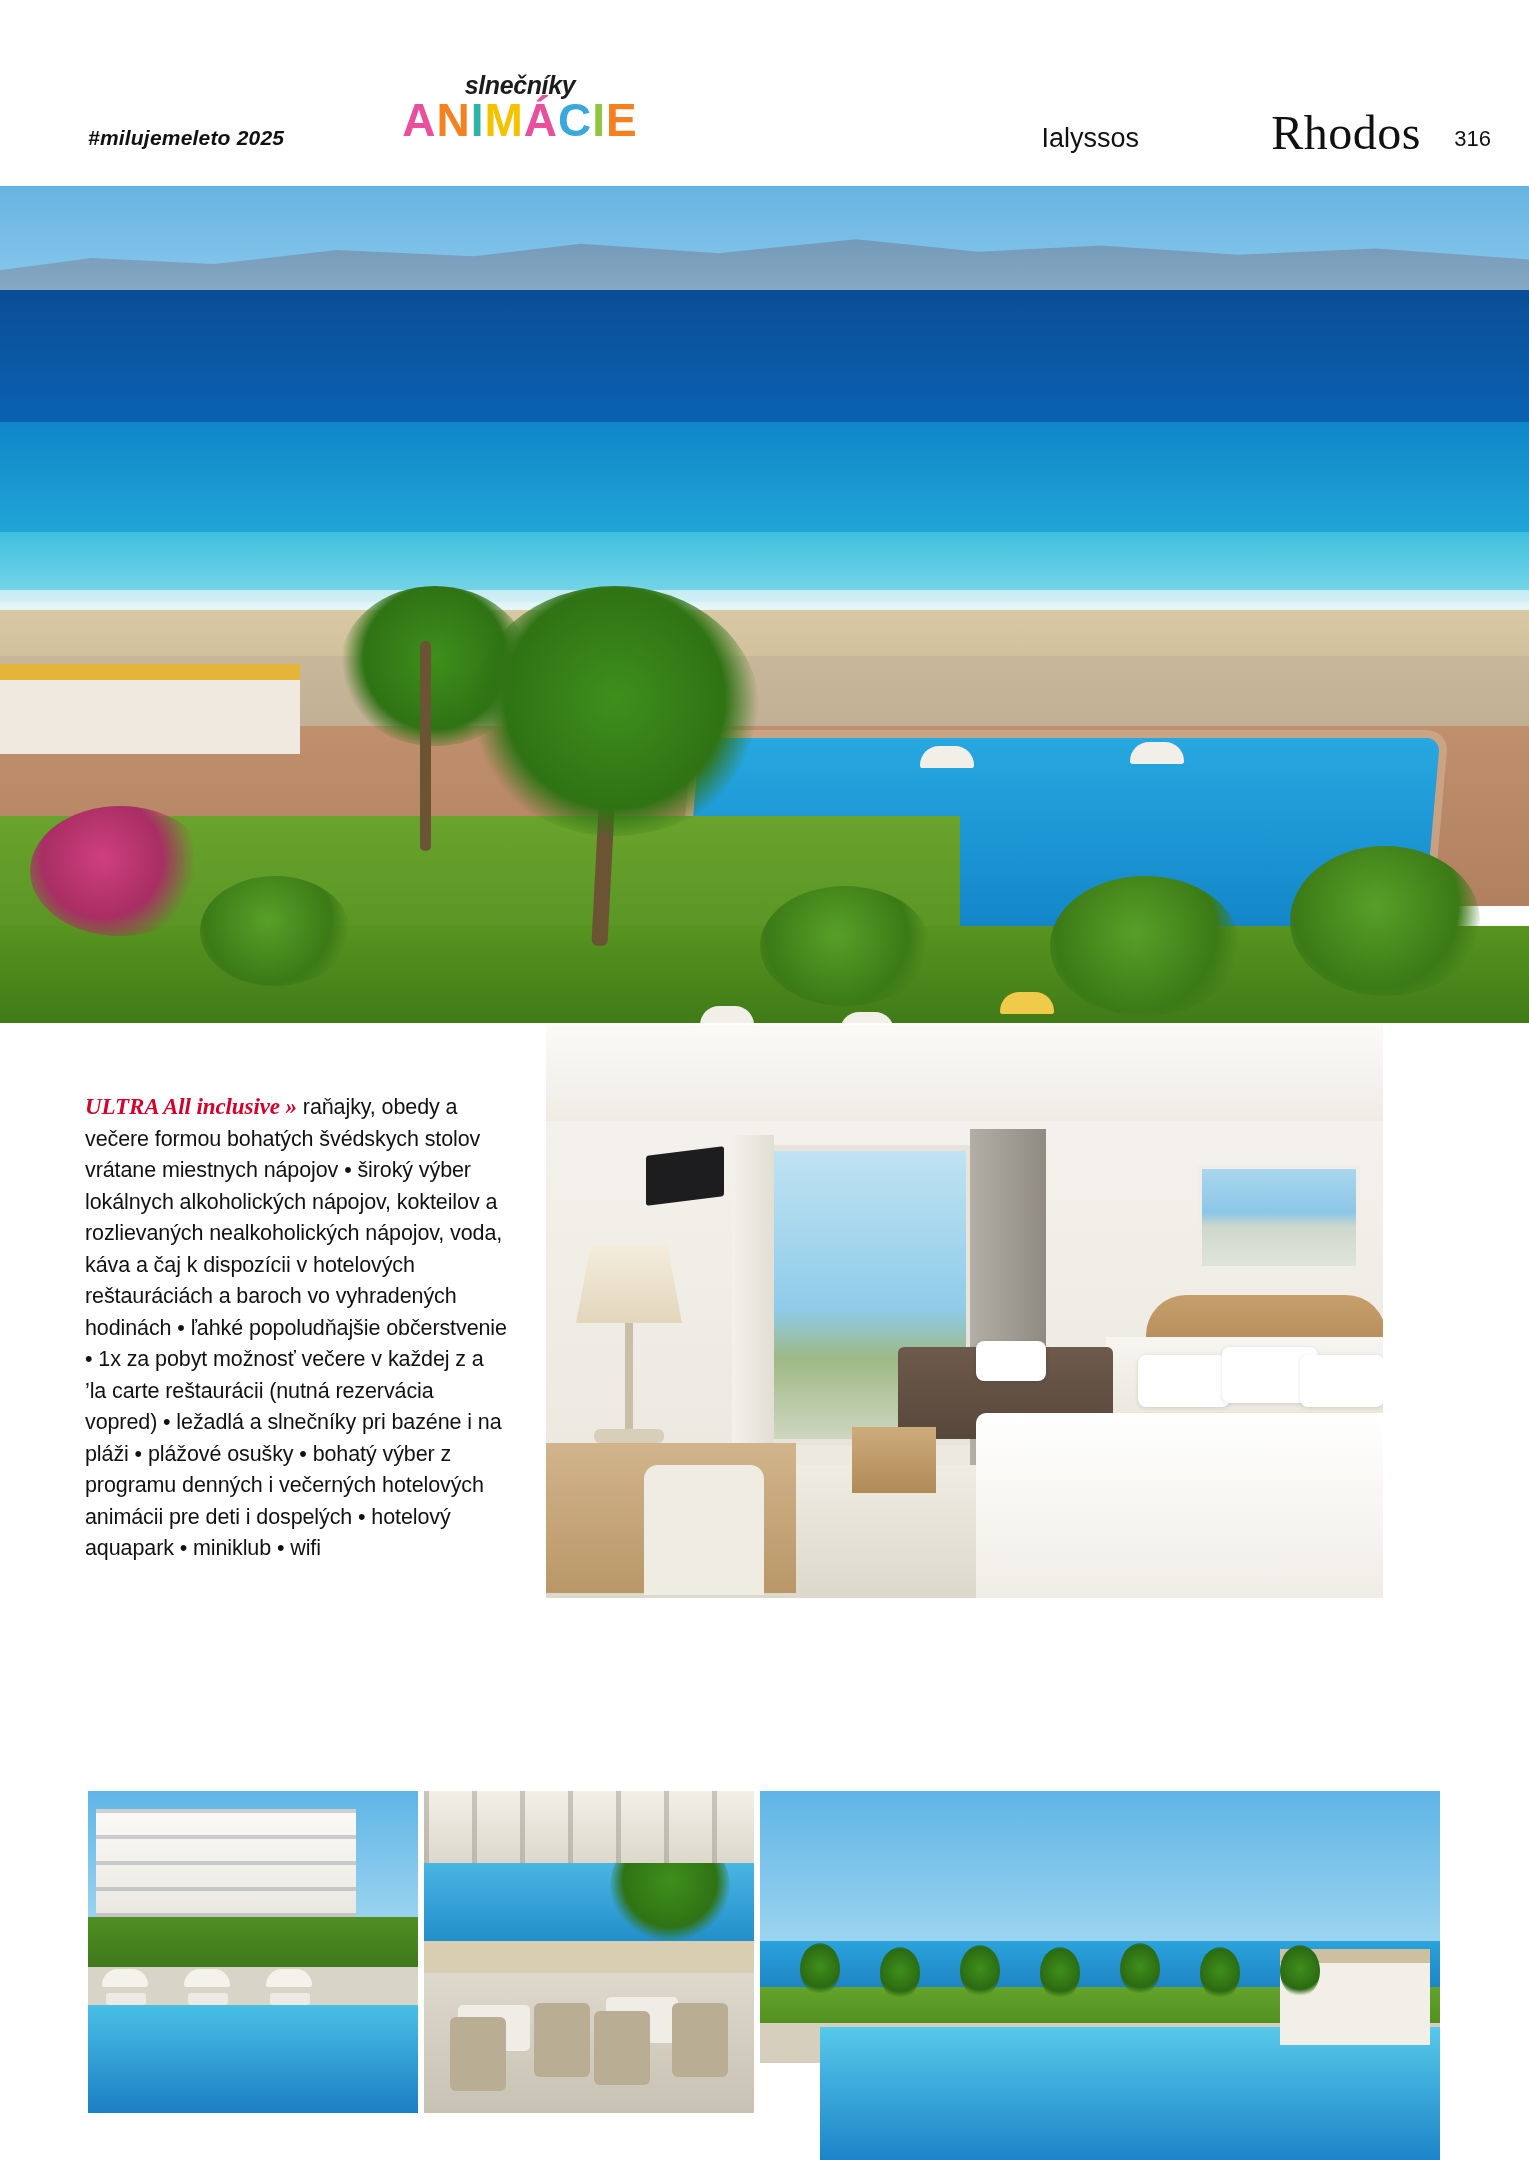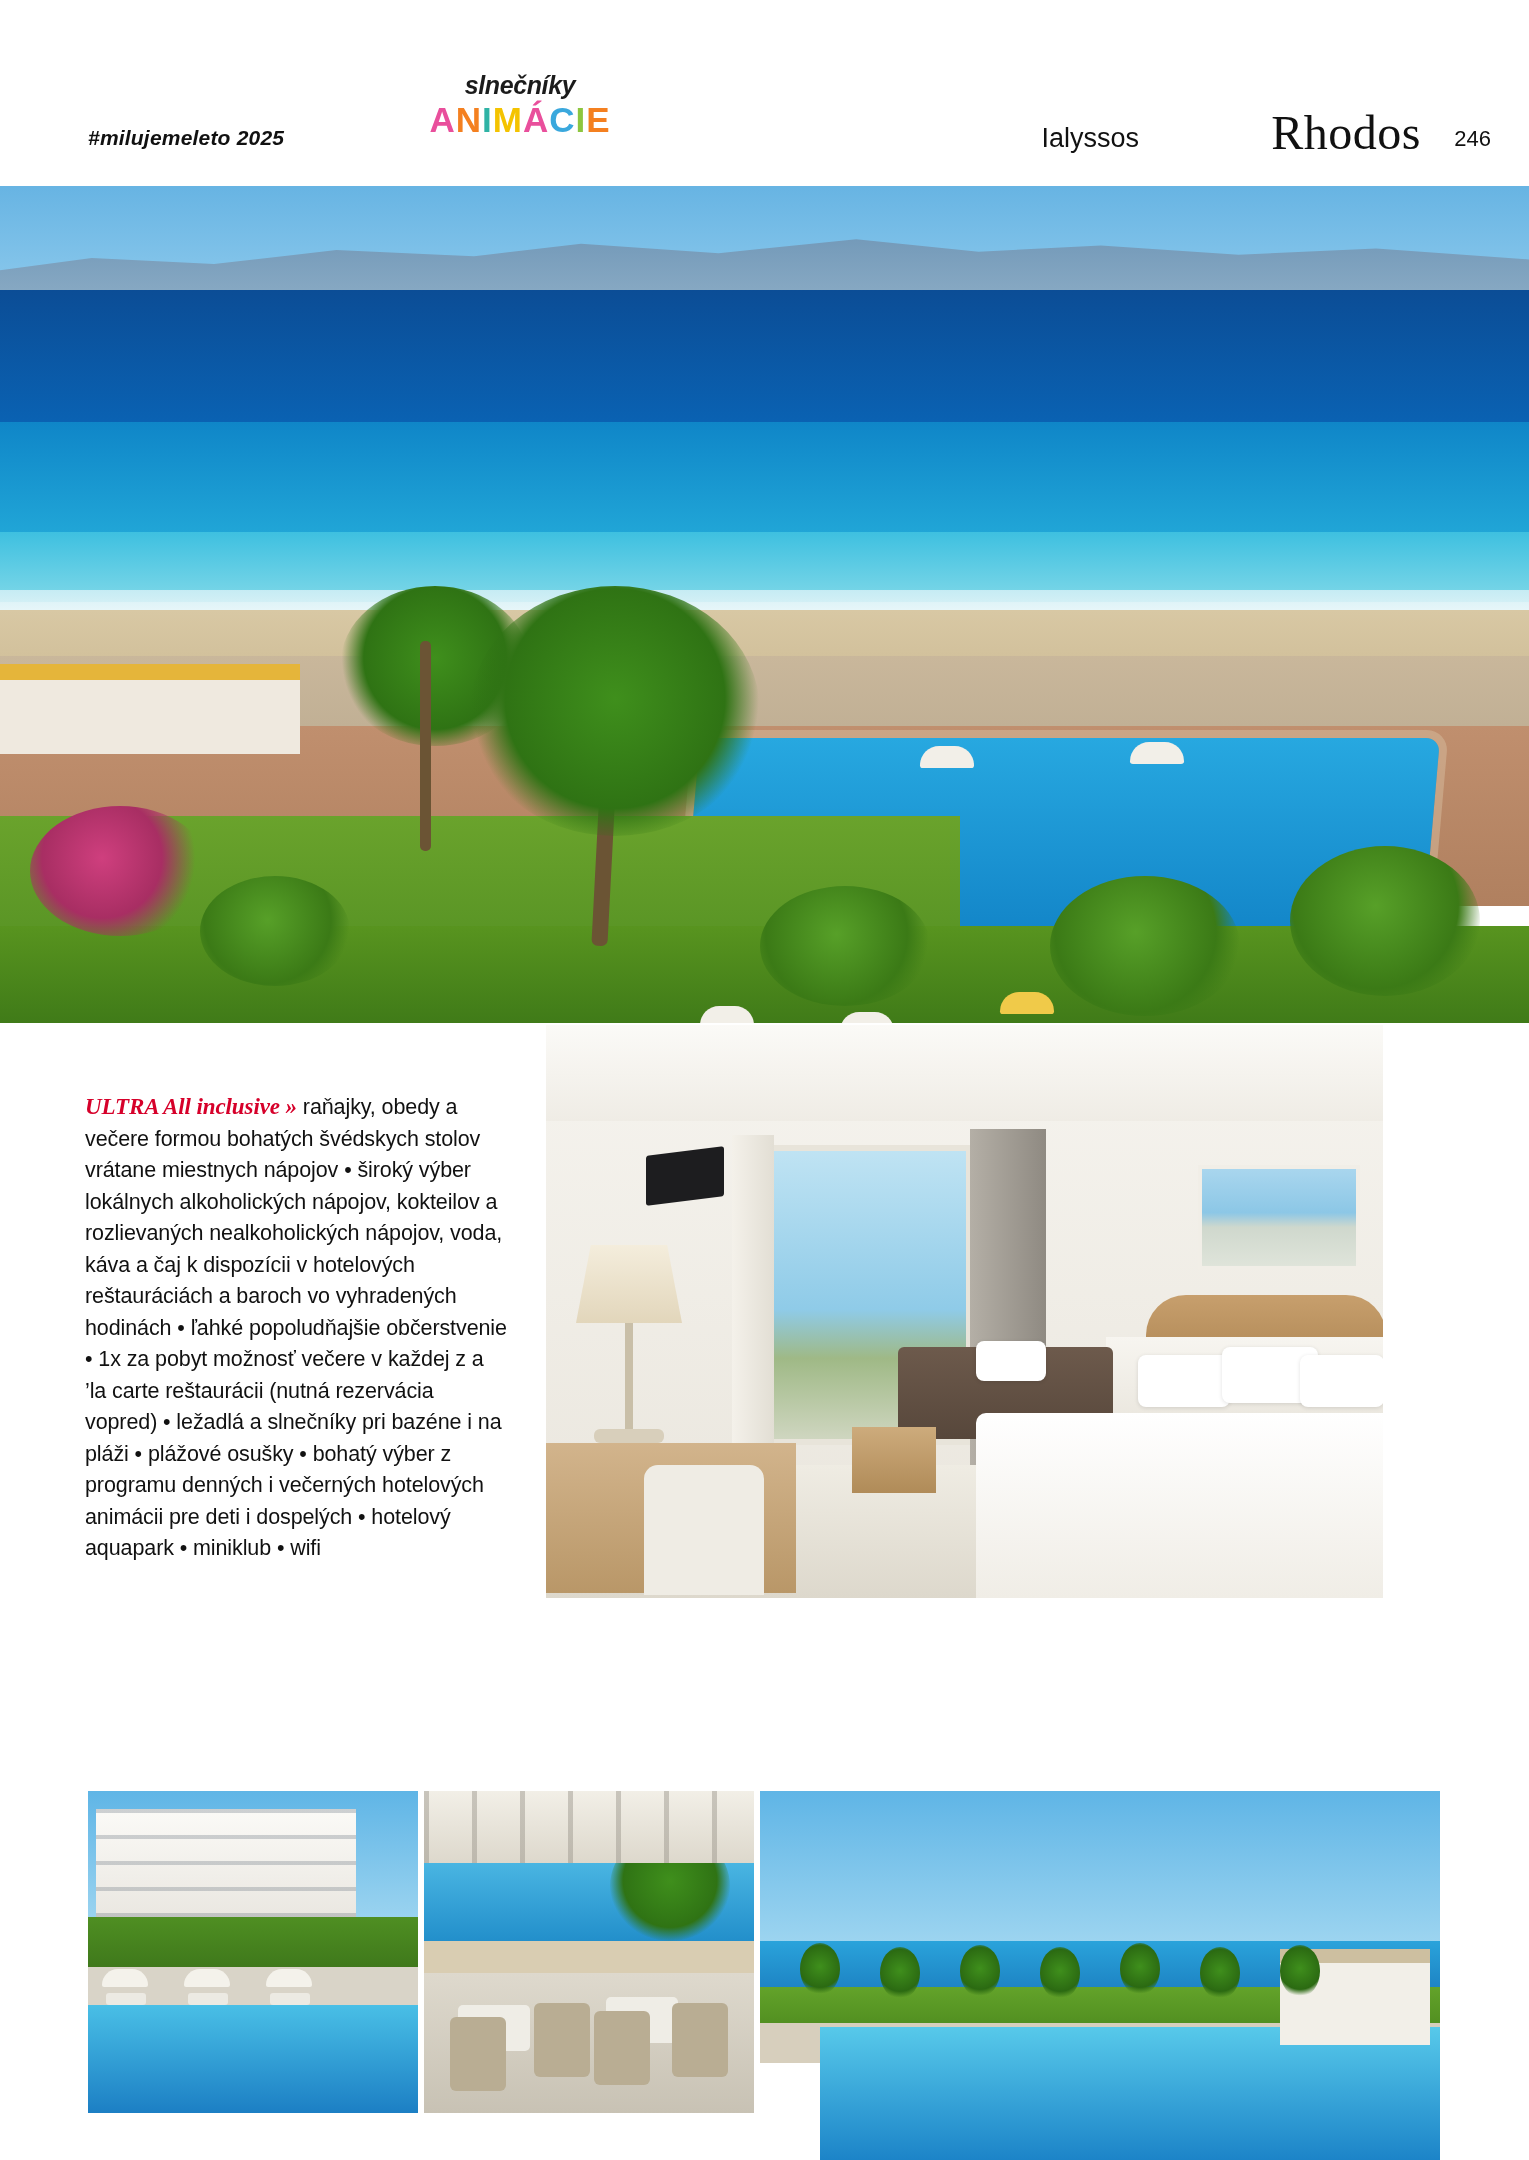--- a/index.html
+++ b/index.html
@@ -43,21 +43,21 @@
   }
   .logo-top {
     font-size: 25px;
     font-weight: bold;
     font-style: italic;
     color: #1b1b1b;
     line-height: 26px;
     letter-spacing: -0.4px;
   }
   .logo-word {
-    font-size: 35px;
+    font-size: 46px;
     font-weight: bold;
     line-height: 44px;
     letter-spacing: 1px;
   }
   .logo-word span:nth-child(1){color:#e94f9c;}
   .logo-word span:nth-child(2){color:#f48020;}
   .logo-word span:nth-child(3){color:#2fb3a5;}
   .logo-word span:nth-child(4){color:#f4c300;}
   .logo-word span:nth-child(5){color:#e94f9c;}
   .logo-word span:nth-child(6){color:#3aa8dd;}
@@ -395,21 +395,21 @@
 
     <div class="logo">
       <div class="logo-top">slnečníky</div>
       <div class="logo-word">
         <span>A</span><span>N</span><span>I</span><span>M</span><span>Á</span><span>C</span><span>I</span><span>E</span>
       </div>
     </div>
 
     <div class="resort">Ialyssos</div>
     <div class="country">Rhodos</div>
-    <div class="pagenum">246</div>
+    <div class="pagenum">316</div>
   </div>
 
   <div class="hero">
     <div class="sky"></div>
     <div class="hills"></div>
     <div class="sea-dark"></div>
     <div class="sea-mid"></div>
     <div class="sea-light"></div>
     <div class="foam"></div>
     <div class="beach"></div>

